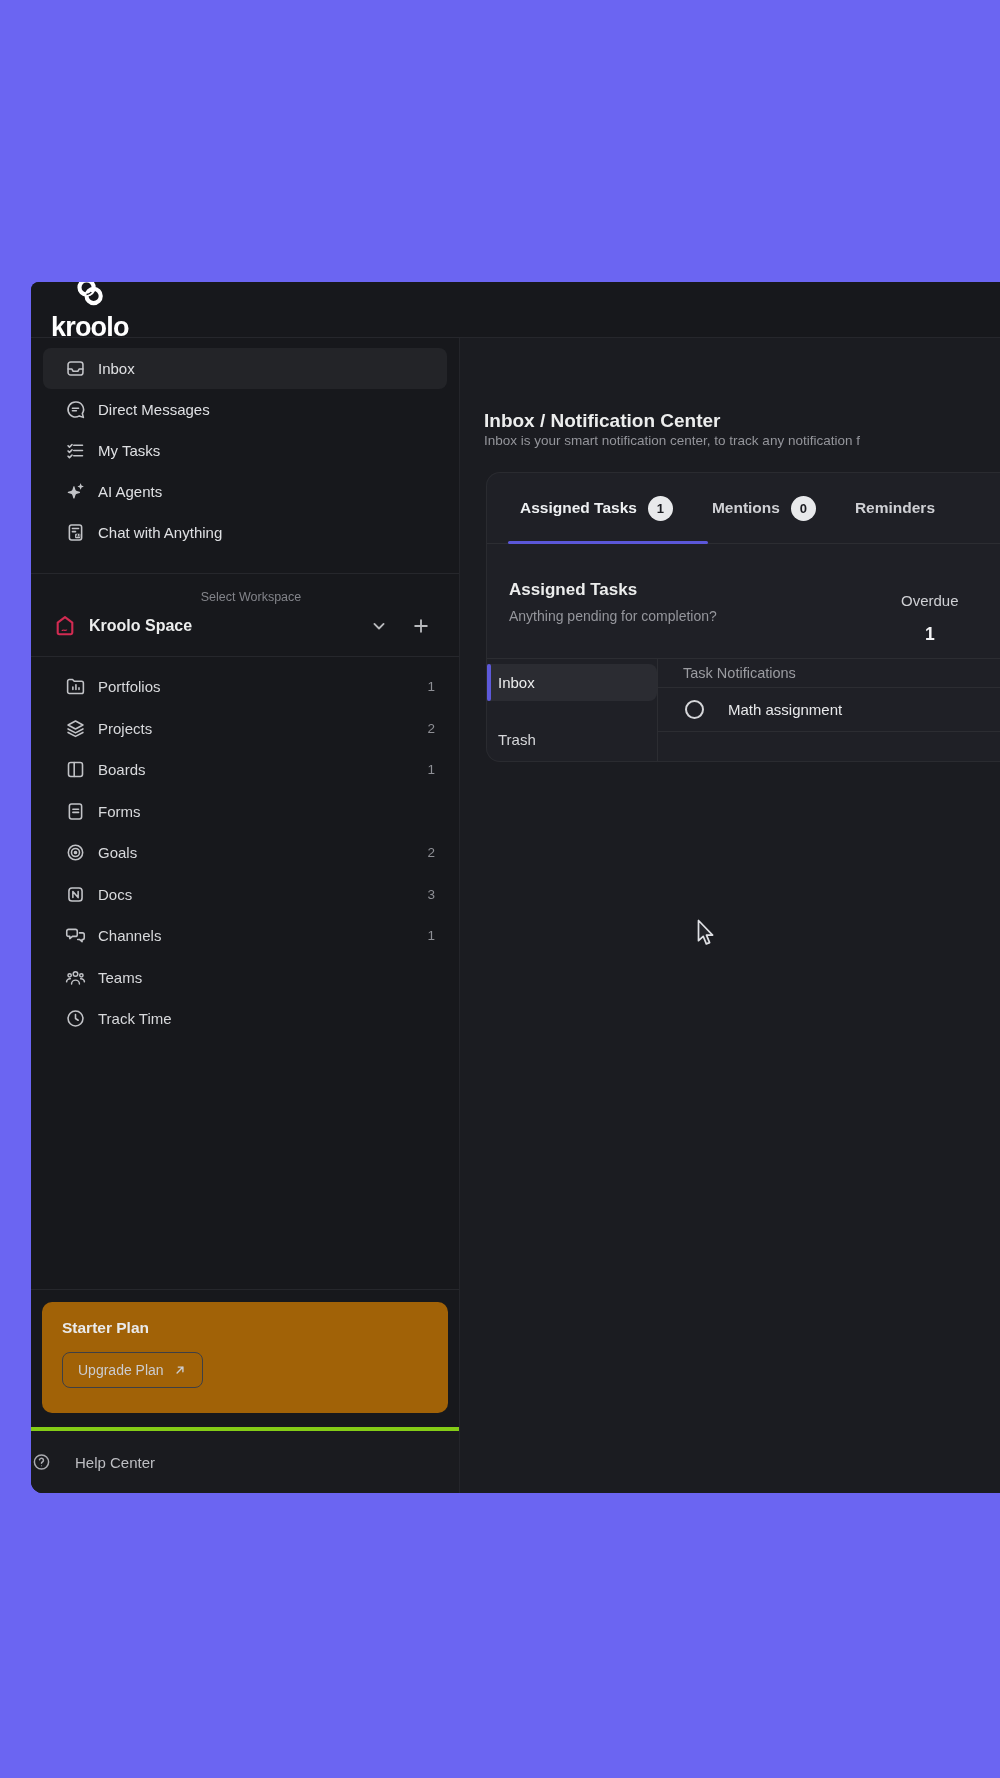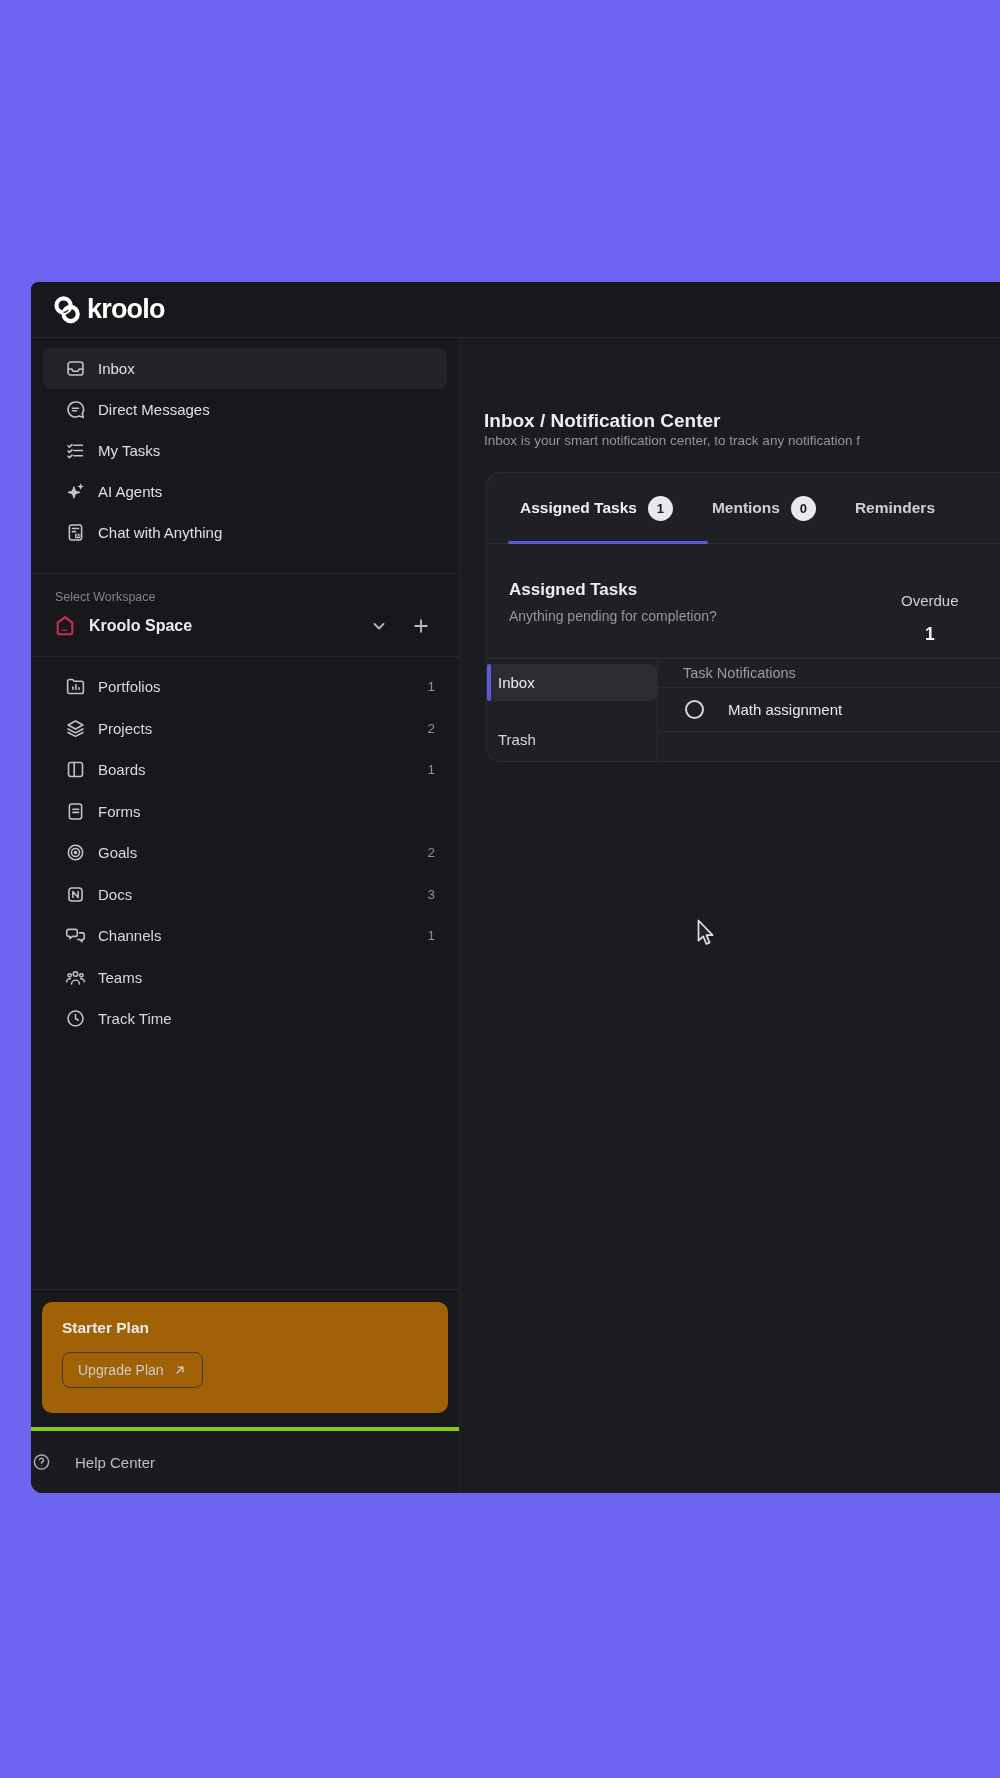--- a/index.html
+++ b/index.html
@@ -3,36 +3,36 @@
 <meta charset="utf-8">
 <style>
   html,body{margin:0;padding:0;}
   .stage{position:relative;width:1000px;height:1778px;background:#6b65f2;overflow:hidden;
          font-family:"Liberation Sans","DejaVu Sans",sans-serif;-webkit-font-smoothing:antialiased;}
   .app{position:absolute;left:31px;top:282px;width:969px;height:1211px;background:#1b1c21;
        border-radius:8px 0 0 12px;overflow:hidden;display:flex;flex-direction:column;}
   
   .topbar{height:55px;flex:0 0 55px;background:#17181c;border-bottom:1px solid #26272c;
           display:flex;align-items:center;padding-left:20px;}
-  .brand{display:flex;align-items:center;gap:4px;}
+  .brand{display:flex;align-items:center;gap:4px;flex-direction:column;}
   .brand svg{display:block;}
   .brand-name{color:#fff;font-size:27px;font-weight:800;letter-spacing:-0.8px;}
   
   .body-row{flex:1;display:flex;min-height:0;}
   .sidebar{width:428px;flex:0 0 428px;background:#17181c;border-right:1px solid #24252a;
            display:flex;flex-direction:column;min-height:0;}
   .main{flex:1;background:#1b1c21;position:relative;overflow:hidden;padding:33px 0 0 24px;}
   
   .navlist{padding:10px 12px 0 12px;}
   .nav-item{height:41px;display:flex;align-items:center;gap:12px;padding:0 12px 0 22px;
             border-radius:8px;color:#dfe0e3;font-size:15px;font-weight:500;}
   .nav-item.active{background:#232428;}
   .ic{width:21px;height:21px;color:#c2c3c7;flex:0 0 21px;}
   .divider{border-top:1px solid #26272c;margin:0;}
-  .ws-block{padding:0 12px;}
+  .ws-block{padding:0 12px;text-align:center;}
   .ws-label{margin-top:16px;font-size:12.5px;color:#83848a;padding-left:12px;}
   .ws-row{height:44px;display:flex;align-items:center;padding:0 16px 0 10px;}
   .ws-icon{width:24px;height:24px;color:#d22b52;}
   .ws-name{margin-left:12px;color:#eceded;font-size:16px;font-weight:700;}
   .ws-spacer{flex:1;}
   .mini-ic{width:20px;height:20px;color:#b9babd;}
   .ws-row .plus{margin-left:22px;}
   .modlist{padding:9px 12px 0 12px;}
   .mod-item{height:41.5px;display:flex;align-items:center;gap:12px;padding:0 12px 0 22px;
             border-radius:8px;color:#d8d9dc;font-size:15px;font-weight:500;}

